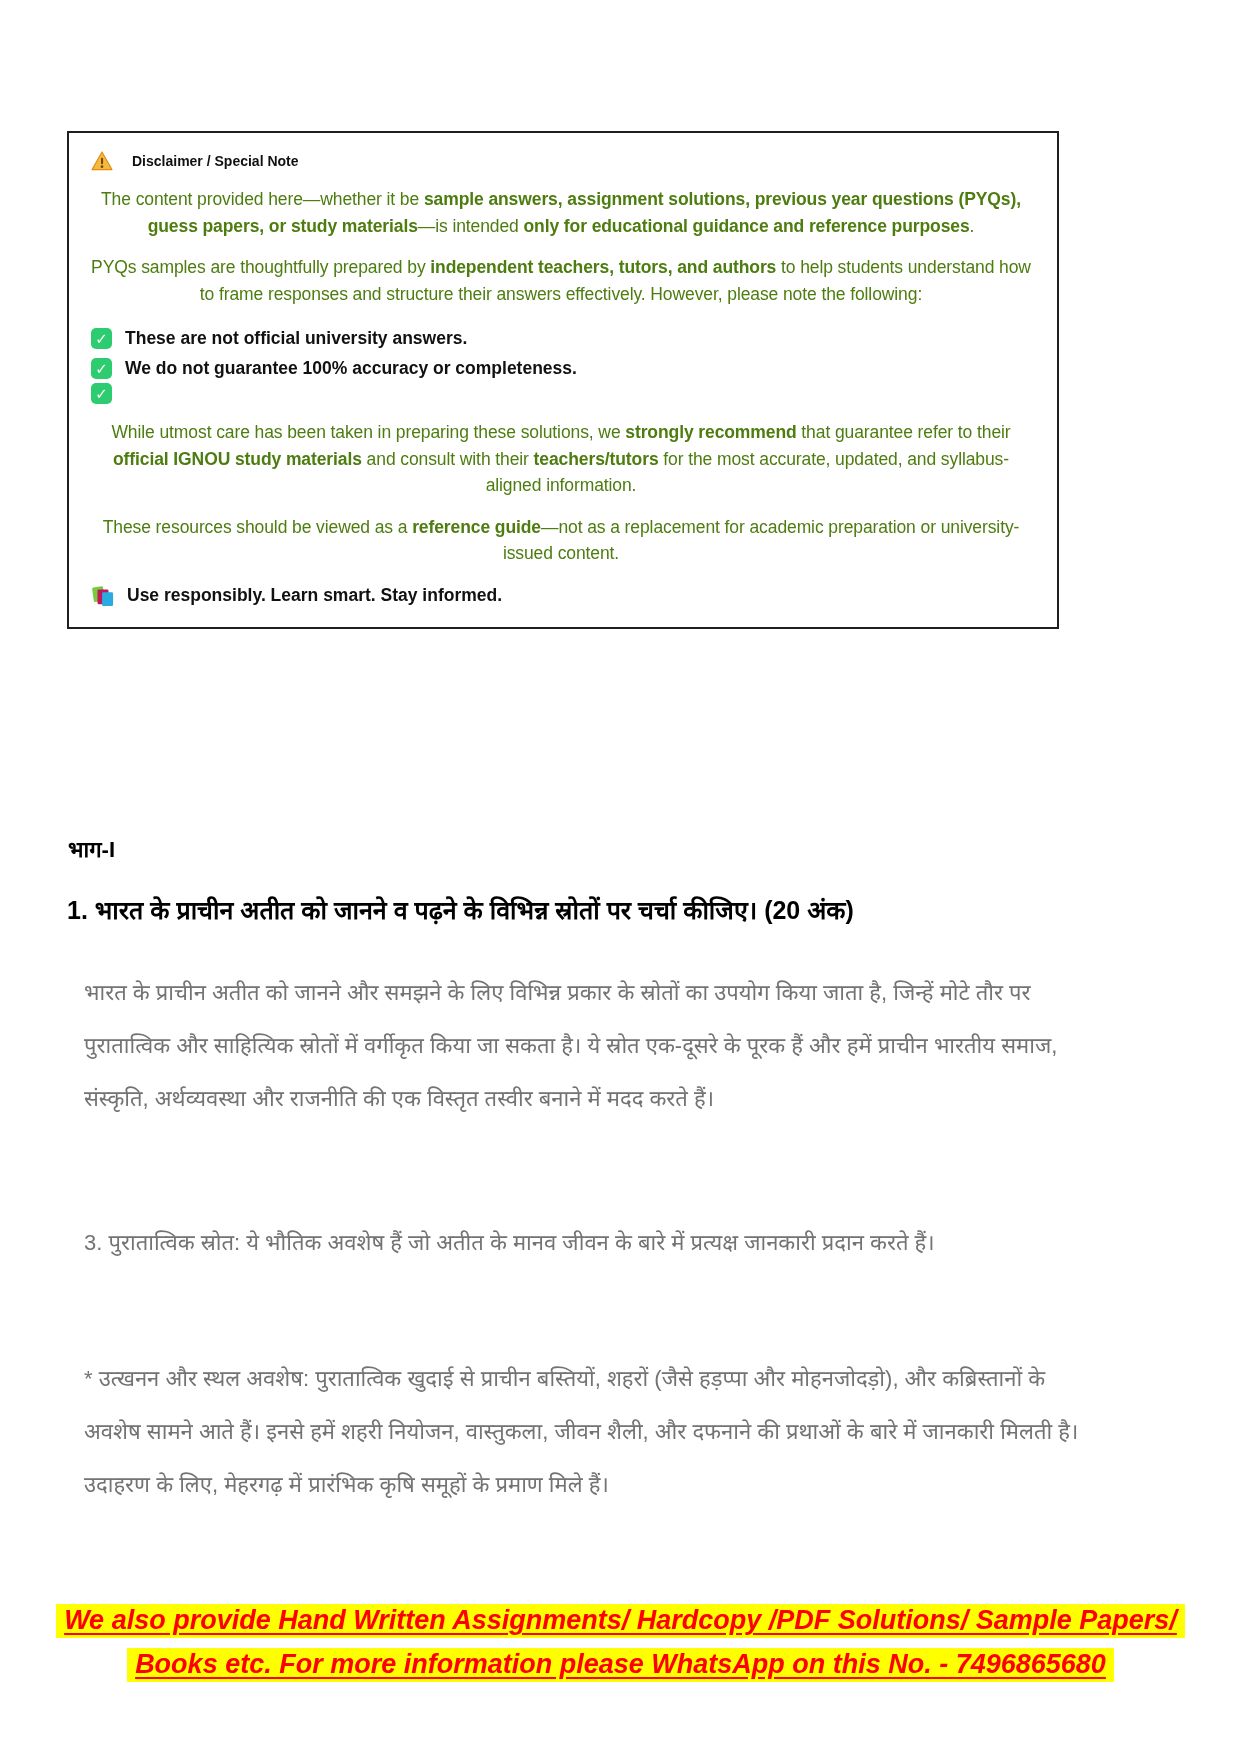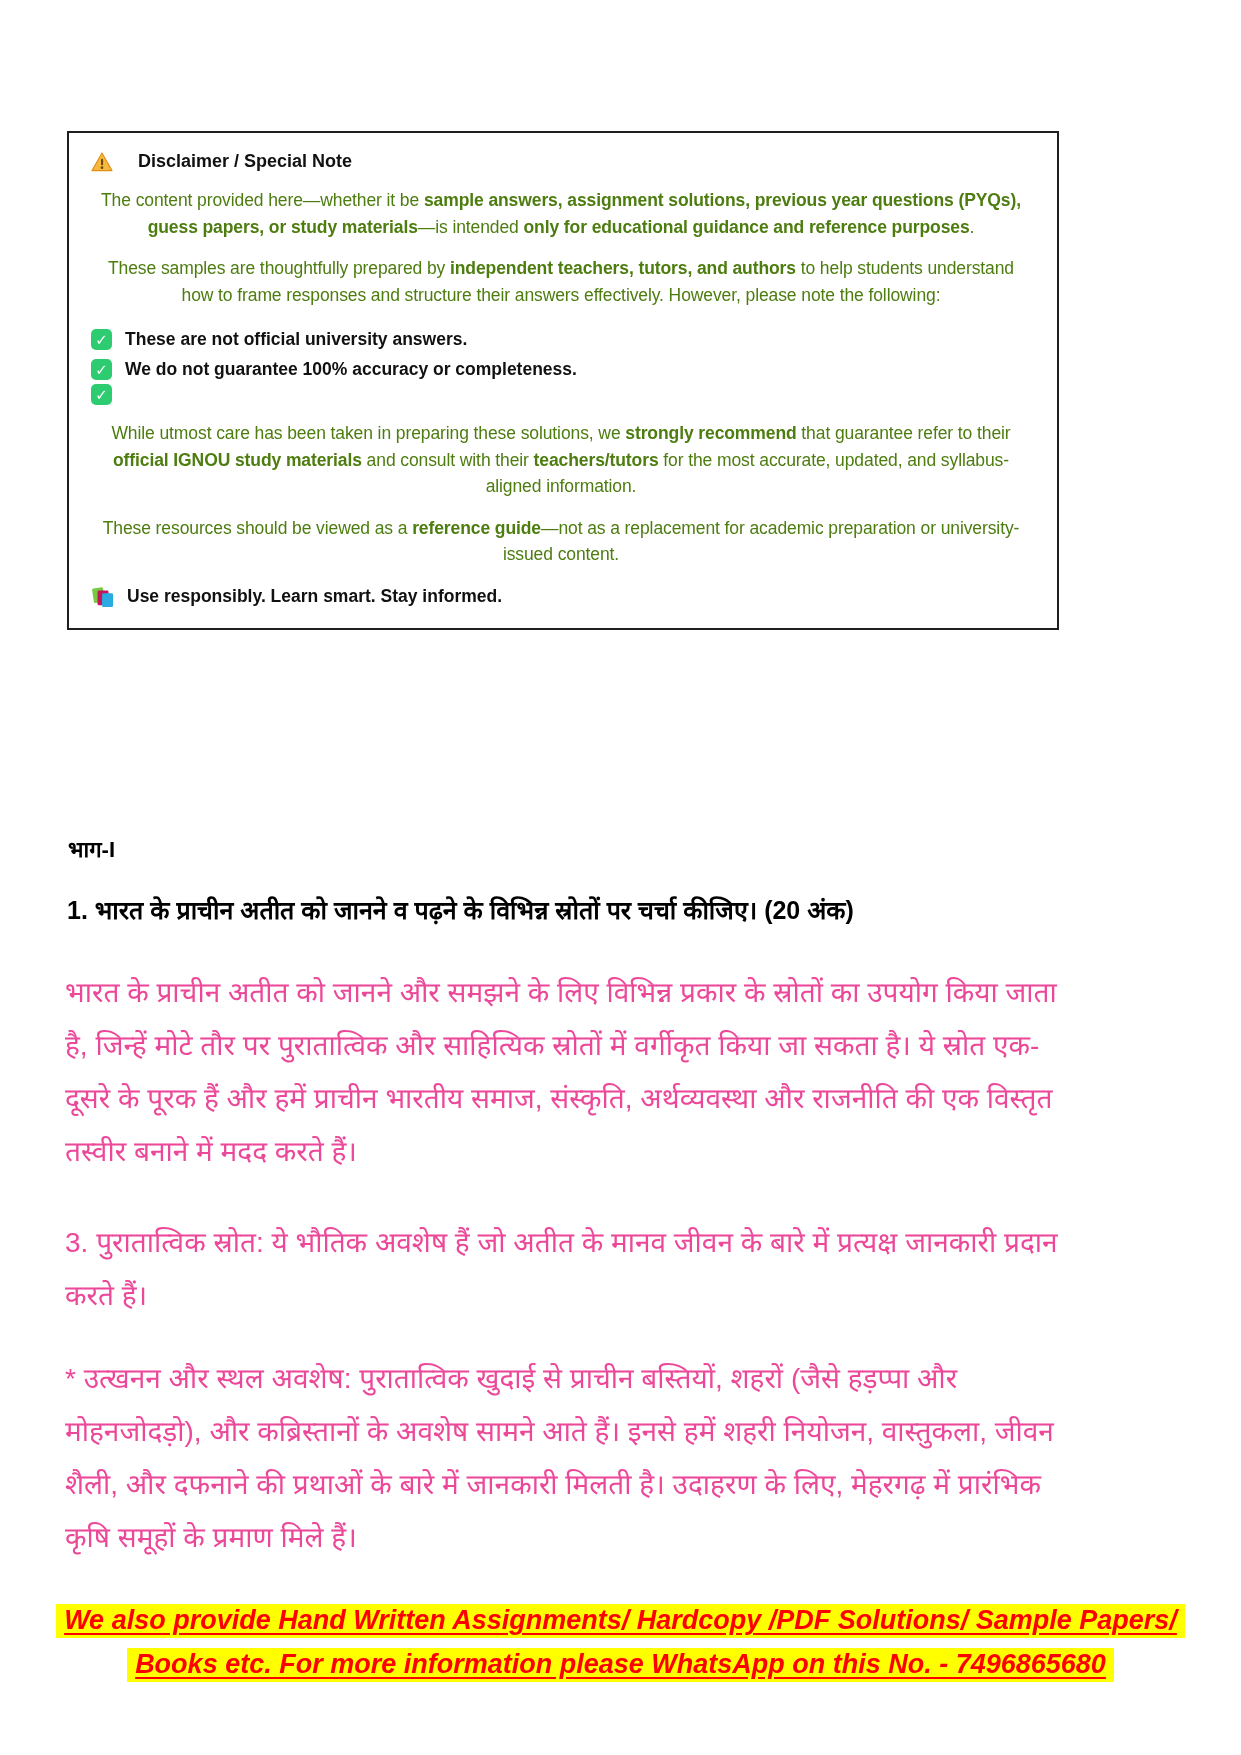--- a/index.html
+++ b/index.html
@@ -15,22 +15,22 @@
   }
 
   
   .disclaimer-box {
     position:absolute; left:67px; top:131px; width:992px;
     border:2px solid #1f1f1f;
     background:#fff;
     padding:18px 26px 20px 22px;
   }
   .disc-title {
-    display:flex; align-items:center; gap:25px;
-    font-size:18px; font-weight:bold; color:#111;
+    display:flex; align-items:center; gap:19px;
+    font-size:14px; font-weight:bold; color:#111;
   }
   .warn-svg { width:22px; height:20px; flex:0 0 auto; }
   .disc-p {
     margin-top:15px;
     font-size:17.5px; line-height:26.5px;
     letter-spacing:-0.1px;
     color:#4d7c0f;
     text-align:center;
   }
   .disc-p .b, .b { font-weight:bold; }
@@ -58,22 +58,22 @@
   .part-label {
     position:absolute; left:68px; top:833px;
     font-size:22px; font-weight:bold; color:#000;
   }
   .q-heading {
     position:absolute; left:67px; top:890px; width:1030px;
     font-size:25px; font-weight:bold; color:#000;
     line-height:40px;
   }
   .h-para {
-    position:absolute; left:65px; width:1010px;
-    font-size:28px; color:#ec4899;
+    position:absolute; left:84px; width:1010px;
+    font-size:22px; color:#737373;
     line-height:53px;
   }
   .h-para-1 { top:966px; }
   .h-para-2 { top:1216px; }
   .h-para-3 { top:1352px; }
 
   
   .promo {
     position:absolute; left:0; top:1598px; width:100%;
     text-align:center;
@@ -95,21 +95,21 @@
     <div class="disc-title">
       <svg class="warn-svg" viewBox="0 0 24 22">
         <path d="M12 1 L23 20.5 H1 Z" fill="#f6b93d" stroke="#e08e18" stroke-width="1.2" stroke-linejoin="round"></path>
         <rect x="10.9" y="7.5" width="2.3" height="7" rx="1" fill="#6b4a09"></rect>
         <circle cx="12" cy="17.3" r="1.5" fill="#6b4a09"></circle>
       </svg>
       <span>Disclaimer / Special Note</span>
     </div>
 
     <p class="disc-p"><span>The content provided here—whether it be </span><span class="b">sample answers, assignment solutions, previous year questions (PYQs), guess papers, or study materials</span><span>—is intended </span><span class="b">only for educational guidance and reference purposes</span><span>.</span></p>
-    <p class="disc-p"><span>These samples are thoughtfully prepared by </span><span class="b">independent teachers, tutors, and authors</span><span> to help students understand how to frame responses and structure their answers effectively. However, please note the following:</span></p>
+    <p class="disc-p"><span>PYQs samples are thoughtfully prepared by </span><span class="b">independent teachers, tutors, and authors</span><span> to help students understand how to frame responses and structure their answers effectively. However, please note the following:</span></p>
 
     <div class="checklist">
       <div class="check-row">
         <span class="check-box">✓</span>
         <span>These are not official university answers.</span>
       </div>
       <div class="check-row">
         <span class="check-box">✓</span>
         <span>We do not guarantee 100% accuracy or completeness.</span>
       </div>

